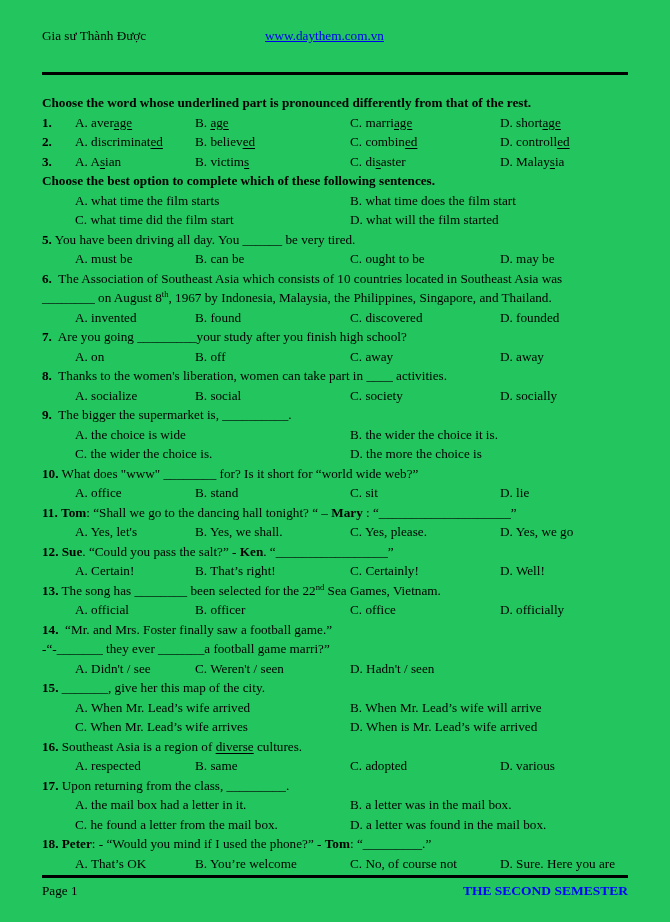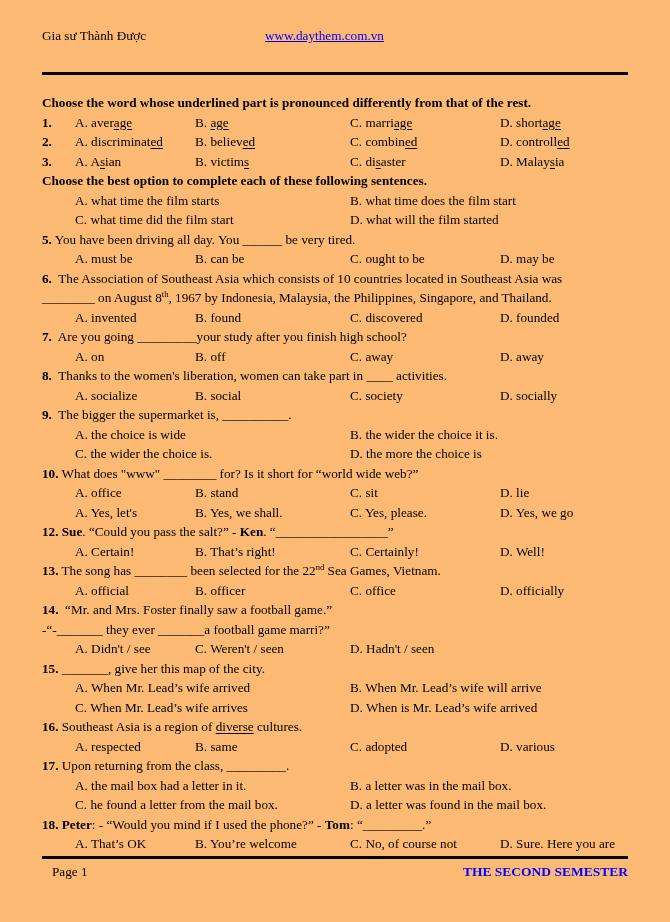--- a/index.html
+++ b/index.html
@@ -1,37 +1,37 @@
 <!DOCTYPE html>
 <html style="--link-color: #0000EE; --semester-color: #0000FF;"><head>
 <meta charset="utf-8">
 <style>
   html,body{margin:0;padding:0;background:#ffffff;}
   .page{
     width:670px;height:922px;box-sizing:border-box;
     padding:28px 42px 0 42px;
-    background:#fdba74;color:#000;
+    background:#22c55e;color:#000;
     font-family:"Liberation Serif","DejaVu Serif",serif;
     font-size:13.2px;position:relative;overflow:hidden;
   }
   .header{position:relative;height:20px;}
   .header .author{position:absolute;left:0;top:0;}
   .header .link{position:absolute;left:223px;top:0;color:var(--link-color,#0000EE);text-decoration:underline;cursor:pointer;text-align:center;}
   .rule{height:3px;background:#000;margin-top:24px;}
   #content{margin-top:18px;}
   .line{line-height:19.5px;white-space:pre-wrap;}
   .heading{font-weight:bold;}
   .row4{display:grid;grid-template-columns:120px 155px 150px 1fr;padding-left:33px;line-height:19.5px;white-space:pre-wrap;}
   .row4.withnum{grid-template-columns:33px 120px 155px 150px 1fr;padding-left:0;}
   .row2{display:grid;grid-template-columns:275px 1fr;padding-left:33px;line-height:19.5px;white-space:pre-wrap;}
   .num{font-weight:bold;}
   sup{font-size:0.65em;line-height:0;}
   u{text-underline-offset:2px;}
   .footer-rule{margin-top:2px;}
-  .footer{display:flex;justify-content:space-between;align-items:baseline;line-height:20px;margin-top:3px;margin-left:10px;}
+  .footer{display:flex;justify-content:space-between;align-items:baseline;line-height:20px;margin-top:3px;}
   .semester{color:var(--semester-color,#0000FF);font-weight:bold;font-size:13.5px;}
 </style>
 </head>
 <body>
 
 <div class="page">
   <div class="header">
     <span class="author">Gia sư Thành Được</span>
     <a class="link" href="#">www.daythem.com.vn</a>
   </div>
@@ -40,21 +40,21 @@
       <div class="line heading">Choose the word whose underlined part is pronounced differently from that of the rest.</div>
       <div>
         <div class="row4 withnum"><span class="num">1.</span><span>A. aver<u>age</u></span><span>B. <u>age</u></span><span>C. marri<u>age</u></span><span>D. short<u>age</u></span></div>
       </div>
       <div>
         <div class="row4 withnum"><span class="num">2.</span><span>A. discriminat<u>ed</u></span><span>B. believ<u>ed</u></span><span>C. combin<u>ed</u></span><span>D. controll<u>ed</u></span></div>
       </div>
       <div>
         <div class="row4 withnum"><span class="num">3.</span><span>A. A<u>s</u>ian</span><span>B. victim<u>s</u></span><span>C. di<u>s</u>aster</span><span>D. Malay<u>s</u>ia</span></div>
       </div>
-      <div class="line heading">Choose the best option to complete each of these following sentences.</div>
+      <div class="line heading">Choose the best option to complete which of these following sentences.</div>
       <div>
         <div class="row2"><span>A. what time the film starts</span><span>B. what time does the film start</span></div>
         <div class="row2"><span>C. what time did the film start</span><span>D. what will the film started</span></div>
       </div>
       <div>
         <div class="line"><b>5.</b> You have been driving all day. You ______ be very tired.</div>
         <div class="row4"><span>A. must be</span><span>B. can be</span><span>C. ought to be</span><span>D. may be</span></div>
       </div>
       <div>
         <div class="line"><b>6.</b>  The Association of Southeast Asia which consists of 10 countries located in Southeast Asia was</div>
@@ -72,20 +72,21 @@
       <div>
         <div class="line"><b>9.</b>  The bigger the supermarket is, __________.</div>
         <div class="row2"><span>A. the choice is wide</span><span>B. the wider the choice it is.</span></div>
         <div class="row2"><span>C. the wider the choice is.</span><span>D. the more the choice is</span></div>
       </div>
       <div>
         <div class="line"><b>10.</b> What does "www" ________ for? Is it short for “world wide web?”</div>
         <div class="row4"><span>A. office</span><span>B. stand</span><span>C. sit</span><span>D. lie</span></div>
       </div>
       <div>
+        <div class="line"><b>11.</b> <b>Tom</b>: “Shall we go to the dancing hall tonight? “ – <b>Mary</b> : “____________________”</div>
         <div class="row4"><span>A. Yes, let's</span><span>B. Yes, we shall.</span><span>C. Yes, please.</span><span>D. Yes, we go</span></div>
       </div>
       <div>
         <div class="line"><b>12.</b> <b>Sue</b>. “Could you pass the salt?” - <b>Ken</b>. “_________________”</div>
         <div class="row4"><span>A. Certain!</span><span>B. That’s right!</span><span>C. Certainly!</span><span>D. Well!</span></div>
       </div>
       <div>
         <div class="line"><b>13.</b> The song has ________ been selected for the 22<sup>nd</sup> Sea Games, Vietnam.</div>
         <div class="row4"><span>A. official</span><span>B. officer</span><span>C. office</span><span>D. officially</span></div>
       </div>

